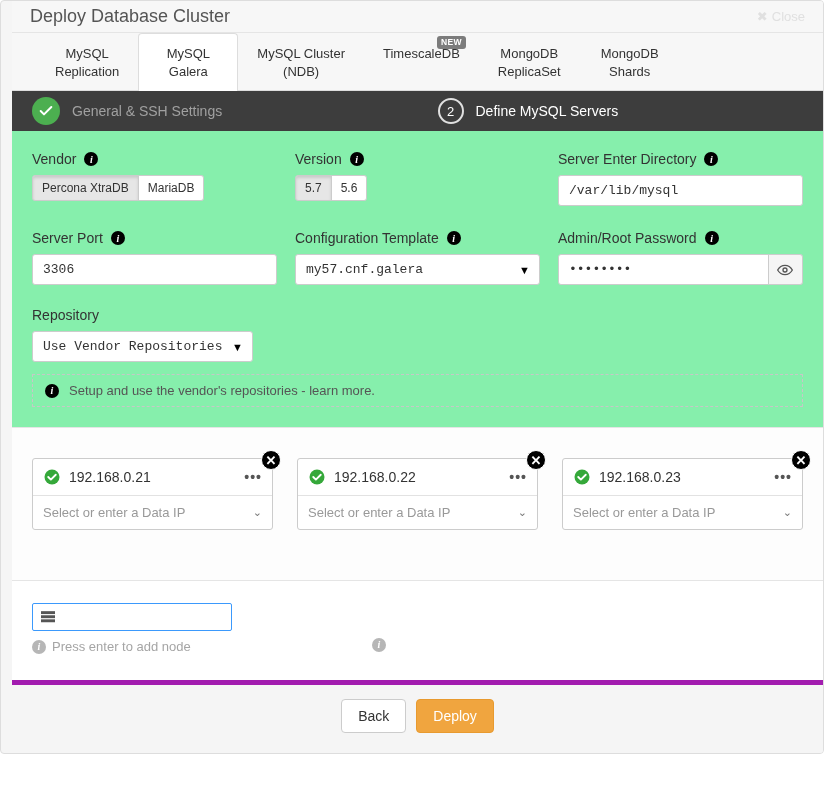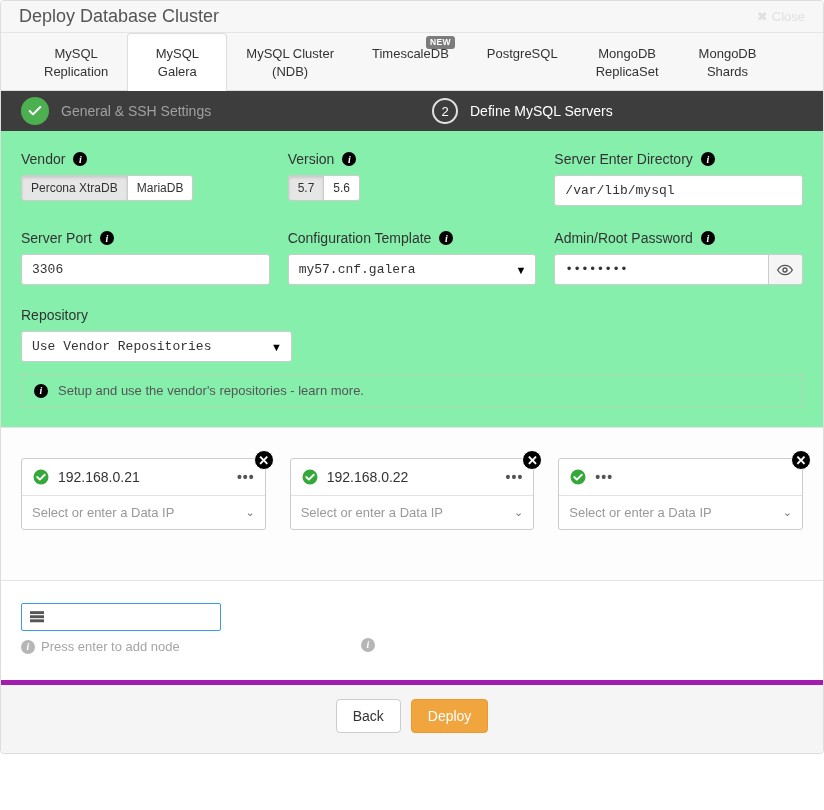--- a/index.html
+++ b/index.html
@@ -9,20 +9,21 @@
       color: #333;
       background: #fff;
       width: 824px;
     }
     .modal {
       width: 824px;
       background: #f5f5f5;
       border: 1px solid #ddd;
       border-radius: 4px;
       overflow: hidden;
+      padding-left: 11px;
     }
     .modal-header {
       display: flex;
       justify-content: space-between;
       align-items: center;
       padding: 5px 18px;
       background: #f7f7f7;
       border-bottom: 1px solid #e5e5e5;
     }
     .modal-title {
@@ -183,21 +184,21 @@
       width: 40px;
       border: 1px solid #ccc;
       border-left: none;
       border-radius: 0 3px 3px 0;
       background: #f5f5f5;
       cursor: pointer;
       display: flex; align-items: center; justify-content: center;
     }
 
     .repo-row { margin-top: 22px; }
-    .repo-select-wrap { width: 271px; }
+    .repo-select-wrap { width: 221px; }
 
     .info-strip {
       margin-top: 12px;
       padding: 8px 12px;
       border: 1px dashed #c7c7c7;
       font-size: 13px;
       color: #555;
       display: flex; align-items: center; gap: 10px;
     }
 
@@ -315,21 +316,20 @@
   </div>
 
   <div class="tabs-row" id="tabs-container">
       <div class="tab">MySQL
 Replication</div>
       <div class="tab active">MySQL
 Galera</div>
       <div class="tab">MySQL Cluster
 (NDB)</div>
       <div class="tab">TimescaleDB<span class="new-badge">NEW</span></div>
-      <div class="tab">PostgreSQL</div>
       <div class="tab">MongoDB
 ReplicaSet</div>
       <div class="tab">MongoDB
 Shards</div>
     </div>
 
   <div class="steps-bar">
     <div class="step">
       <span class="step-check">
         <svg viewBox="0 0 24 24" fill="none" stroke="#fff" stroke-width="3" stroke-linecap="round" stroke-linejoin="round">
@@ -466,20 +466,21 @@
         </div>
         <div class="node-card">
     <div class="remove-node">✕</div>
     <div class="node-top">
       <span class="status-dot">
         <svg viewBox="0 0 24 24">
                 <circle cx="12" cy="12" r="10" fill="#35a83a"></circle>
                 <polyline points="7 12 10.5 15.5 17 9" fill="none" stroke="#fff" stroke-width="2.5" stroke-linecap="round" stroke-linejoin="round"></polyline>
               </svg>
       </span>
+      <span class="node-ip">192.168.0.23</span>
       <span class="dots">•••</span>
     </div>
     <div class="node-sub">
       <span>Select or enter a Data IP</span>
       <span style="font-size:11px;color:#777;">⌄</span>
     </div>
         </div>
       </div>
   </div>
 

